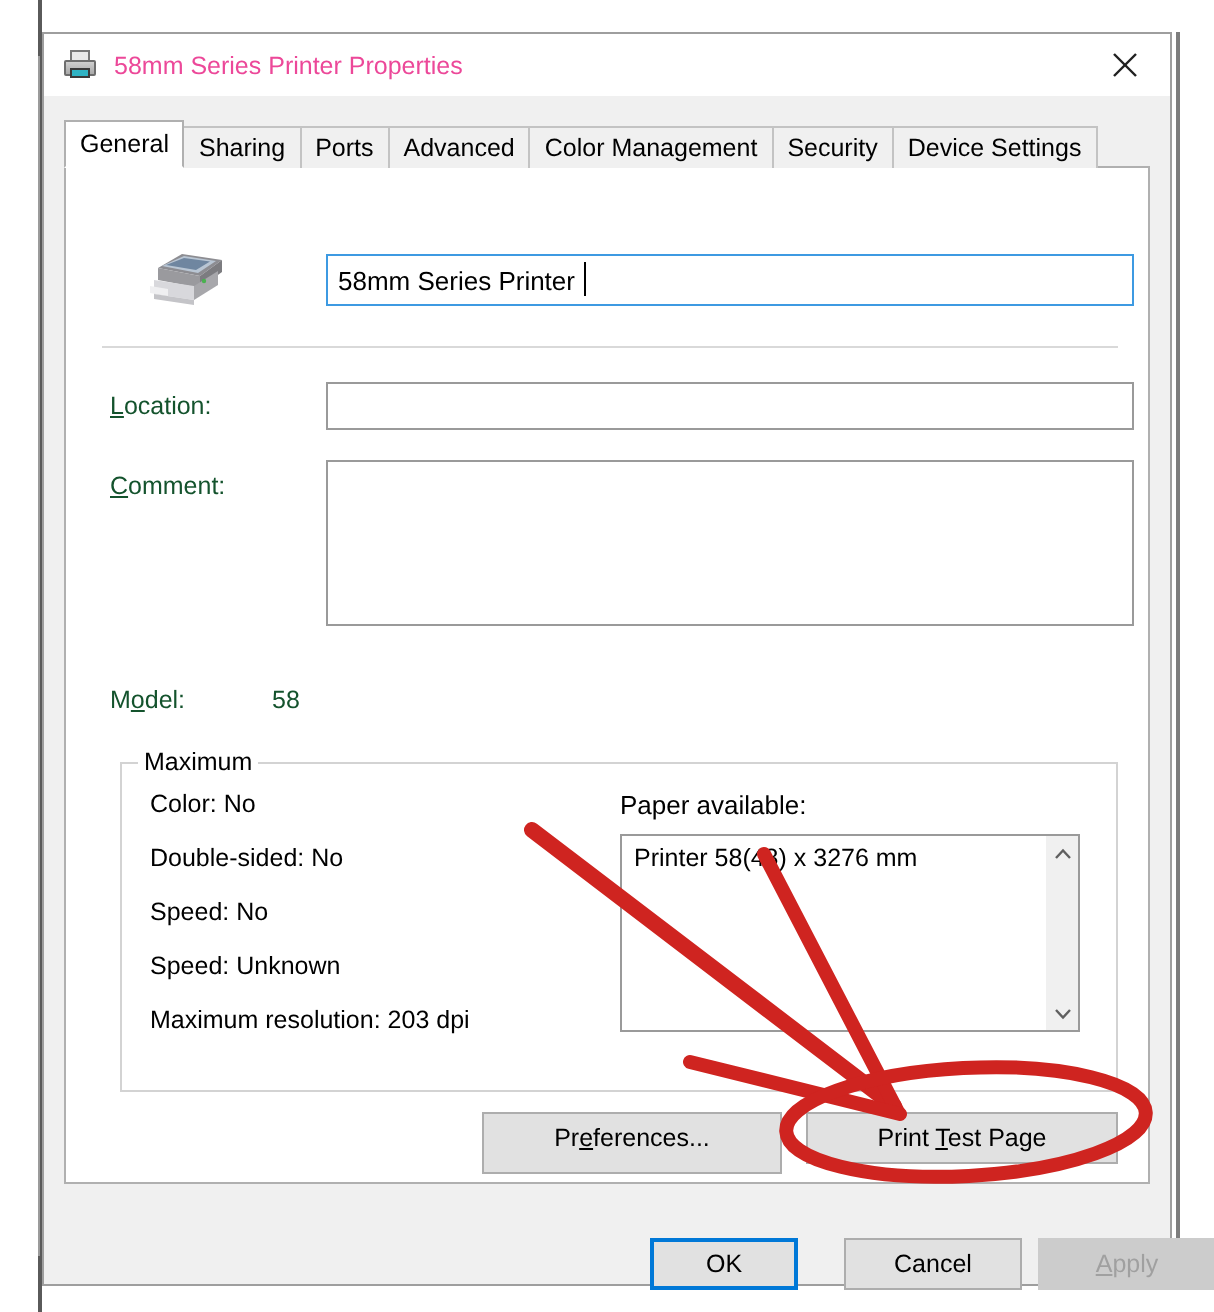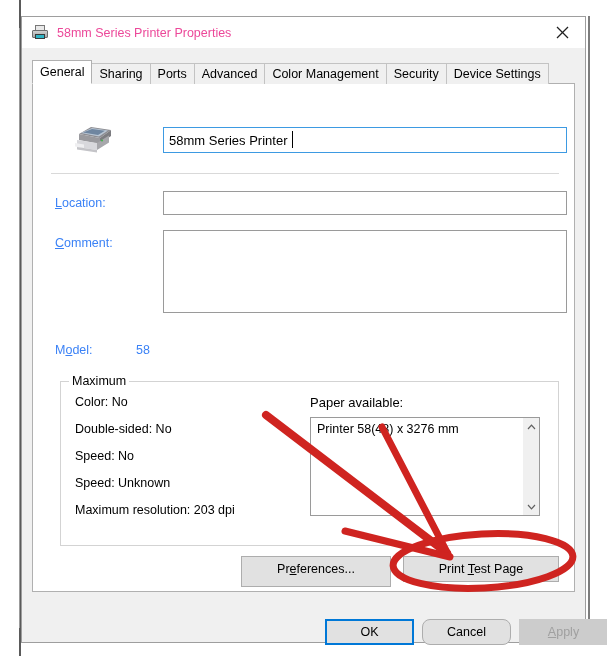--- a/index.html
+++ b/index.html
@@ -185,21 +185,21 @@
   #divider {
     position: absolute;
     left: 18px; top: 89px;
     width: 508px; height: 1px;
     background: #d9d9d9;
   }
 
   .field-label {
     position: absolute;
     font-size: 12.5px;
-    color: #3b82f6;
+    color: #14532d;
     white-space: nowrap;
   }
   .accel { text-decoration: underline; }
 
   #location-label { left: 22px; top: 112px; }
   #location-input {
     position: absolute;
     left: 130px; top: 107px;
     width: 404px; height: 24px;
     border: 1px solid #9a9a9a;
@@ -309,30 +309,29 @@
   }
   #print-test-button {
     left: 370px; top: 472px;
     width: 156px; height: 26px;
     line-height: 24px;
   }
 
   
   #ok-button {
     left: 303px; top: 602px;
-    width: 89px; height: 26px;
+    width: 74px; height: 26px;
     line-height: 22px;
     border: 2px solid #0078d7;
     background: #e1e1e1;
   }
   #cancel-button {
     left: 400px; top: 602px;
     width: 89px; height: 26px;
     line-height: 24px;
-    border-radius: 8px;
   }
   #apply-button {
     left: 497px; top: 602px;
     width: 89px; height: 26px;
     line-height: 24px;
     color: #a0a0a0;
     background: #cccccc;
     border: 1px solid #cccccc;
   }
 

